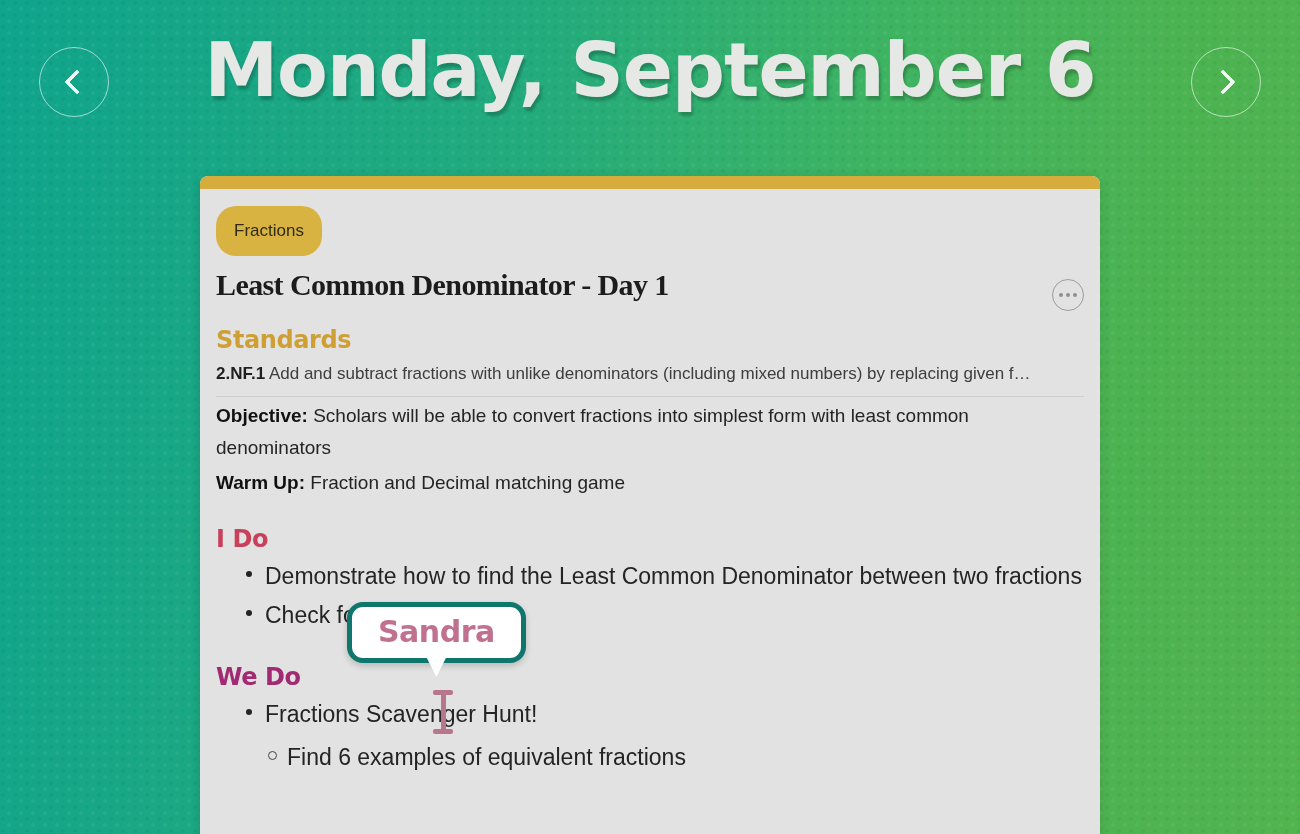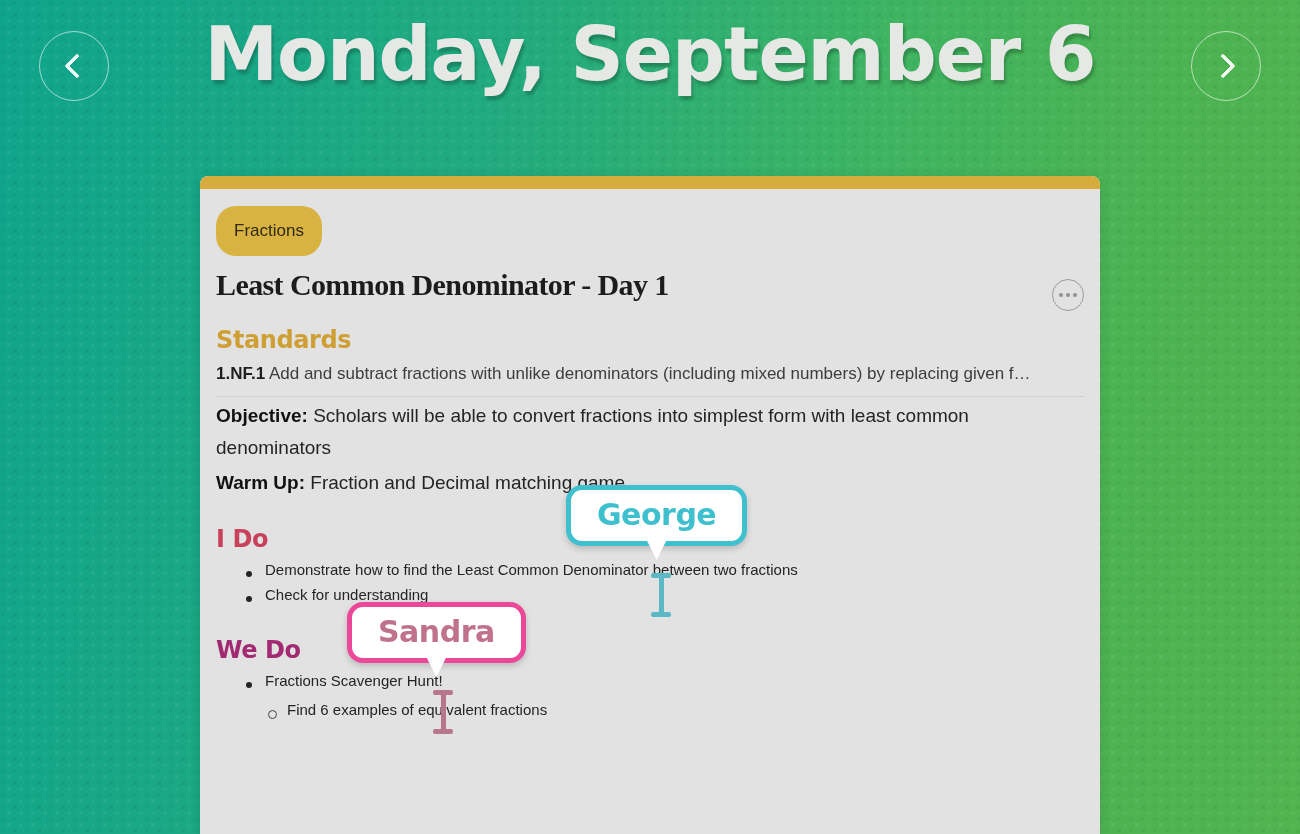--- a/index.html
+++ b/index.html
@@ -15,21 +15,21 @@
     background:
       radial-gradient(circle at 3px 3px, rgba(0,0,0,0.045) 1.6px, transparent 2.2px) 0 0 / 12px 12px,
       radial-gradient(circle at 9px 9px, rgba(255,255,255,0.05) 1.6px, transparent 2.2px) 0 0 / 12px 12px,
       linear-gradient(100deg, #0fa48d 0%, #23ab7d 38%, #3eb462 62%, #4cb352 82%, #51b44f 100%);
     position: relative;
   }
 
   
   .header {
     position: absolute;
-    top: 0; left: 0; right: 0;
+    top: 16px; left: 0; right: 0;
     height: 132px;
   }
 
   .nav-btn {
     position: absolute;
     top: 31px;
     width: 70px; height: 70px;
     border-radius: 50%;
     border: 1.5px solid rgba(255,255,255,0.6);
     background: transparent;
@@ -196,21 +196,21 @@
     line-height: 1.68;
     margin-top: 3px;
   }
   .body-line b { font-weight: bold; color: #111; text-align: right; }
 
   ul.bullets {
     margin: 4px 0 0 30px;
     list-style: none;
   }
   ul.bullets > li {
-    font-size: 15px;
+    font-size: 23px;
     color: #242424;
     line-height: 1.7;
     position: relative;
     padding-left: 19px;
   }
   ul.bullets > li::before {
     content: "";
     position: absolute;
     left: 0; top: 14px;
     width: 6px; height: 6px;
@@ -256,21 +256,21 @@
     left: 50%;
     bottom: -26px;
     margin-left: -17px;
     width: 34px; height: 30px;
     clip-path: polygon(0 0, 100% 0, 50% 100%);
     z-index: -1;
   }
 
   .bubble-george        { border: 5px solid #3fc0cf; color: #3fc0cf; }
   .bubble-george::before{ background: #3fc0cf; }
-  .bubble-sandra        { border: 5px solid #ec4899; color: #c0718d; }
+  .bubble-sandra        { border: 5px solid #0f766e; color: #c0718d; }
   .bubble-sandra::before{ background: #c0718d; }
 
   .ibeam {
     position: absolute;
     width: 20px; height: 44px;
   }
   .ibeam span {
     position: absolute;
     left: 8px; top: 4px;
     width: 5px; height: 36px;
@@ -319,21 +319,21 @@
 
     <div class="kebab">
       <i></i>
       <i></i>
       <i></i>
     </div>
 
     
     <div class="sec-head sec-standards">Standards</div>
     <div class="std-row">
-      <b>1.NF.1</b>
+      <b>2.NF.1</b>
       <span>Add and subtract fractions with unlike denominators (including mixed numbers) by replacing given f…</span>
     </div>
     <div class="divider"></div>
 
 
     
     <div class="body-line">
       <b>Objective:</b>
       <span>Scholars will be able to convert fractions into simplest form with least common denominators</span>
     </div>
@@ -352,28 +352,20 @@
     
     <div class="sec-head sec-wedo">We Do</div>
     <ul class="bullets">
       <li>Fractions Scavenger Hunt!</li>
       <ul class="bullets sub">
         <li>Find 6 examples of equivalent fractions</li>
       </ul>
     </ul>
 
     
-    <div class="cursor-group cursor-george">
-      <div class="bubble bubble-george">George</div>
-      <div class="ibeam ibeam-george">
-        <i class="top"></i>
-        <span></span>
-        <i class="bot"></i>
-      </div>
-    </div>
 
     <div class="cursor-group cursor-sandra">
       <div class="bubble bubble-sandra">Sandra</div>
       <div class="ibeam ibeam-sandra">
         <i class="top"></i>
         <span></span>
         <i class="bot"></i>
       </div>
     </div>
 

